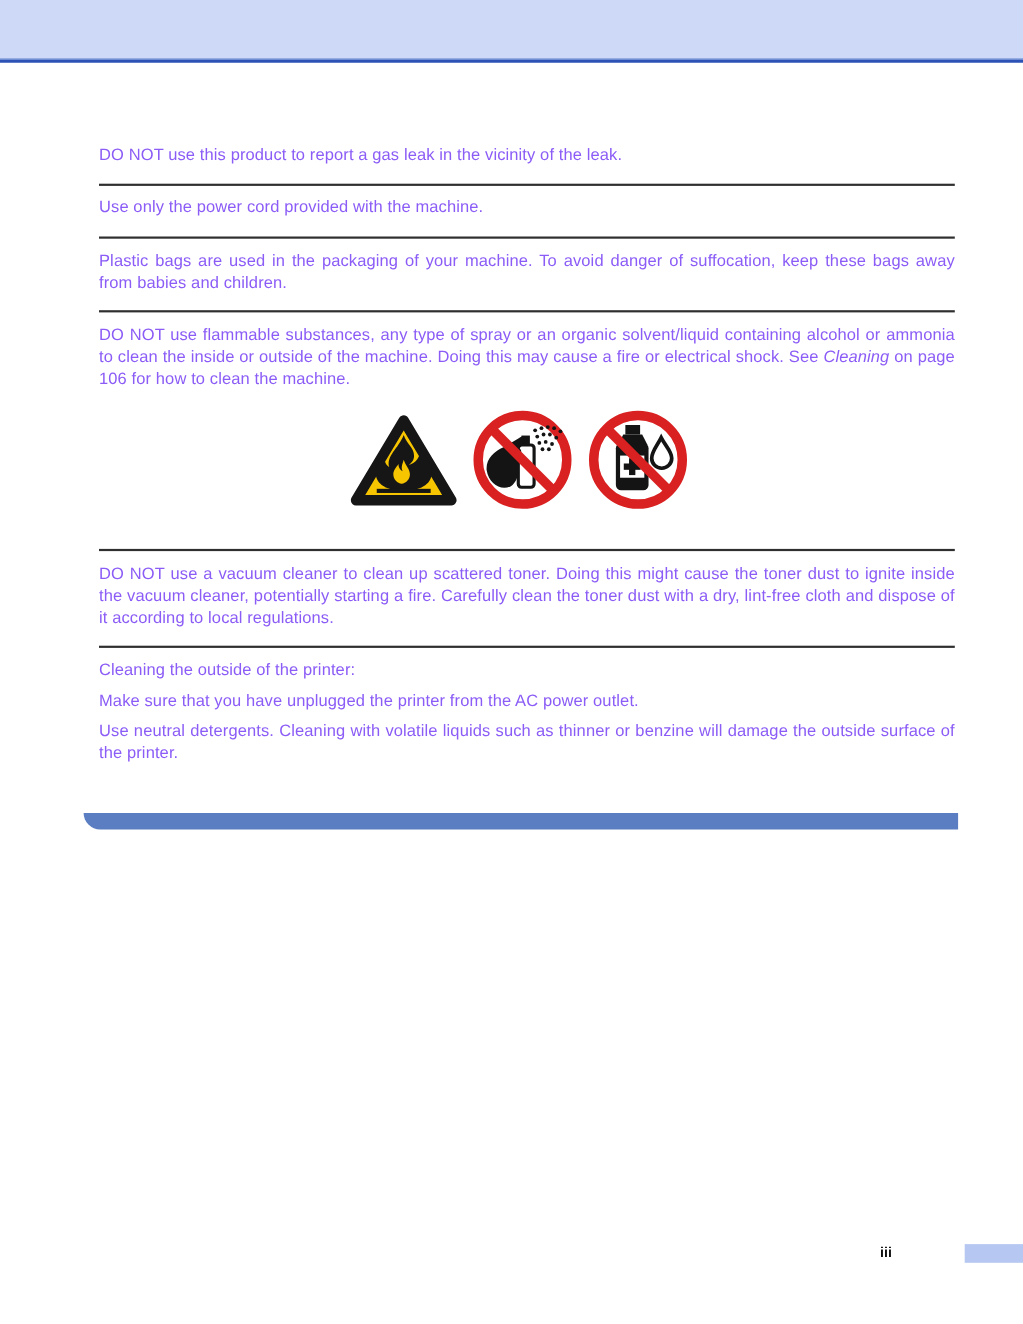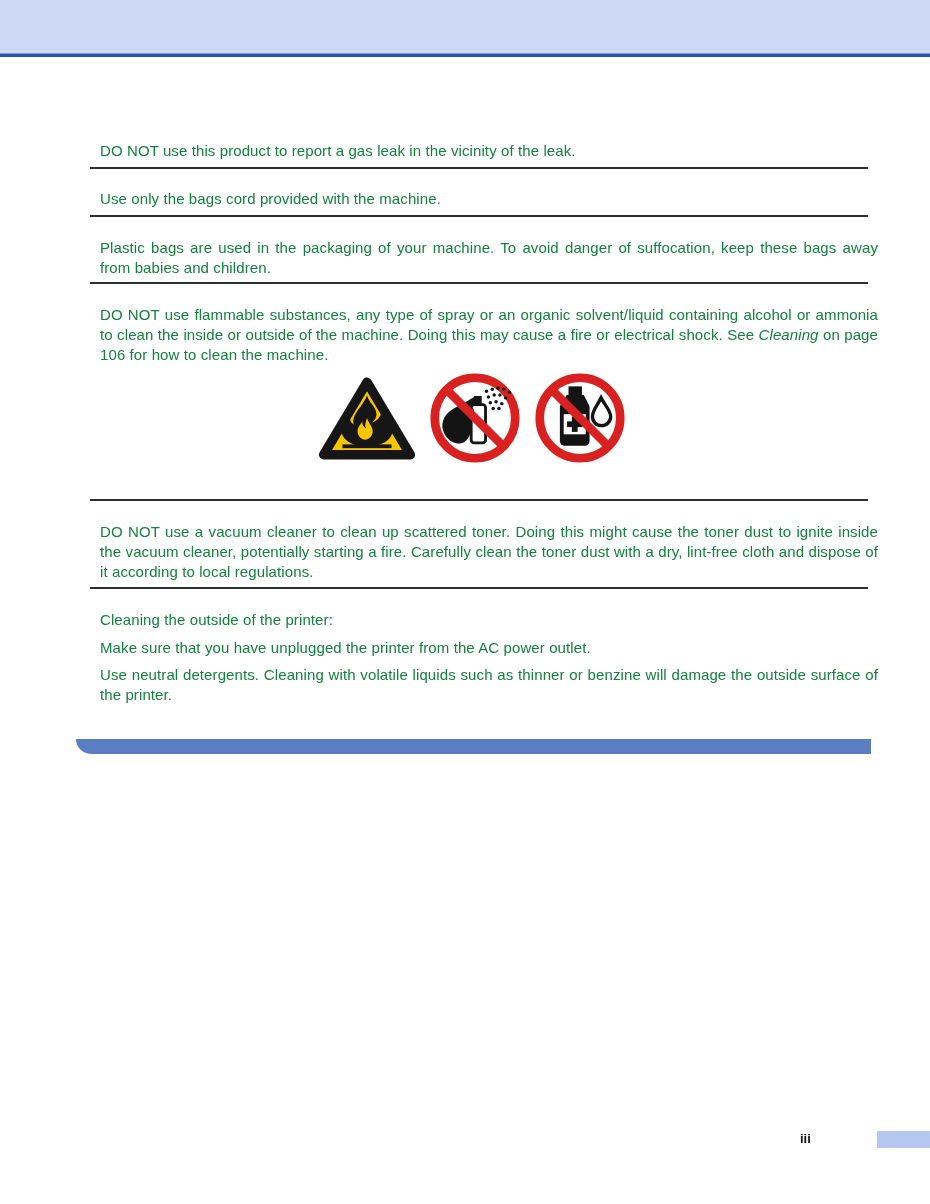--- a/index.html
+++ b/index.html
@@ -15,22 +15,22 @@
     position:absolute;top:0;left:0;width:930px;height:57px;
     background:#cdd9f7;
     border-bottom:3px solid #2c52b5;
     box-sizing:border-box;
   }
   .band::after{
     content:"";position:absolute;left:0;bottom:0;width:100%;height:1px;background:#7d99d8;
   }
 
   .t{
-    position:absolute;left:90px;width:778px;margin:10px;
-    font-size:15px;line-height:20px;color:#15803d;
+    position:absolute;left:90px;width:778px;margin:0;
+    font-size:15px;line-height:20px;color:#8b5cf6;
     letter-spacing:0.1px;
   }
   .just{text-align:justify;}
   .t em{}
 
   .rule{
     position:absolute;left:90px;width:778px;height:0;
     border-top:2px solid #2f2f2f;
   }
 
@@ -59,21 +59,21 @@
 </head>
 <body>
 
 <div class="page">
 
   <div class="band"></div>
 
   <p class="t" style="top:131px">DO NOT use this product to report a gas leak in the vicinity of the leak.</p>
   <div class="rule" style="top:167px"></div>
 
-  <p class="t" style="top:179px">Use only the bags cord provided with the machine.</p>
+  <p class="t" style="top:179px">Use only the power cord provided with the machine.</p>
   <div class="rule" style="top:215px"></div>
 
   <p class="t just" style="top:228px">Plastic bags are used in the packaging of your machine. To avoid danger of suffocation, keep these bags away from babies and children.</p>
   <div class="rule" style="top:282px"></div>
 
   <p class="t just" style="top:295px"><span>DO NOT use flammable substances, any type of spray or an organic solvent/liquid containing alcohol or ammonia to clean the inside or outside of the machine. Doing this may cause a fire or electrical shock. See </span><em>Cleaning</em><span> on page 106 for how to clean the machine.</span></p>
 
   <div class="icons">
 
     <svg width="98" height="90" viewBox="0 0 104 92">

